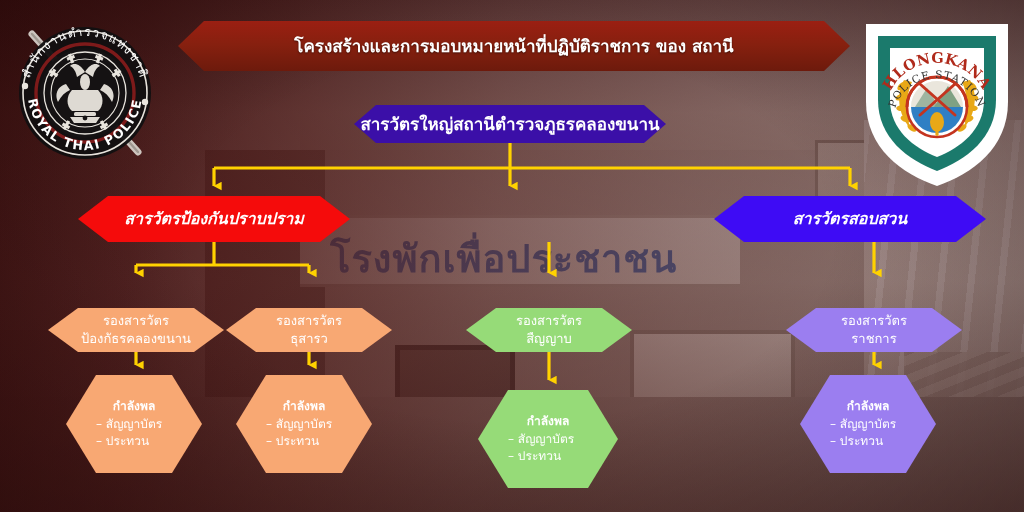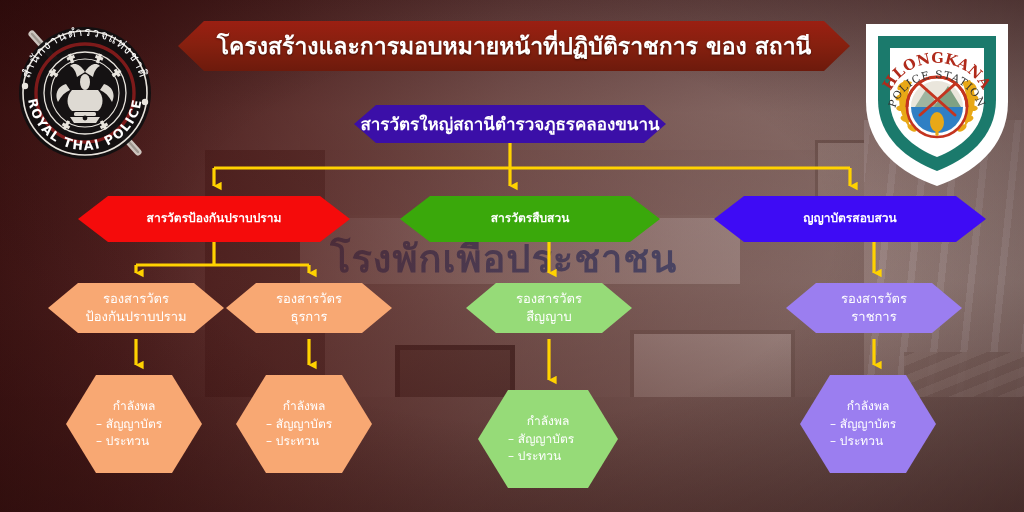--- a/index.html
+++ b/index.html
@@ -113,21 +113,21 @@
 
   
   .title-banner {
     position:absolute; left:178px; top:21px; width:672px; height:50px;
     background:linear-gradient(180deg,#9b1f12 0%,#86200f 48%,#6d1a0c 100%);
     clip-path:polygon(0 50%,26px 0,calc(100% - 26px) 0,100% 50%,calc(100% - 26px) 100%,26px 100%);
     display:flex; align-items:center; justify-content:center;
     box-shadow:0 2px 7px rgba(0,0,0,.45);
   }
   .title-banner span {
-    color:#ffffff; font-size:23px; font-weight:bold; line-height:1;
+    color:#ffffff; font-size:17px; font-weight:bold; line-height:1;
     white-space:nowrap; text-shadow:0 1px 2px rgba(0,0,0,.5);
   }
 
   
   .node {
     position:absolute;
     display:flex; flex-direction:column;
     align-items:center; justify-content:center;
     color:#ffffff;
     line-height:1.42;
@@ -136,39 +136,39 @@
   .node span { display:block; white-space:nowrap; }
 
   
   .n-chief {
     left:354px; top:105px; width:312px; height:38px;
     background:#3b0fa8; font-size:17px; font-weight:bold;
     clip-path:polygon(0 50%,22px 0,calc(100% - 22px) 0,100% 50%,calc(100% - 22px) 100%,22px 100%);
   }
 
   
-  .n-l2 { height:46px; font-size:12px; font-weight:bold; }
+  .n-l2 { height:46px; font-size:16px; font-weight:bold;font-style:italic; }
   .n-prevent  { left:78px;  top:196px; width:272px; background:#f50b0b; }
   .n-investig { left:400px; top:196px; width:260px; background:#3aa80b; }
   .n-inquiry  { left:714px; top:196px; width:272px; background:#3e0bf5; }
 
   
-  .n-l3 { height:50px; font-size:13px; }
+  .n-l3 { height:44px; font-size:13px;margin-top:25px; }
   .n-dep-prevent { left:48px;  top:283px; width:176px; background:#f8a873; }
   .n-dep-admin   { left:226px; top:283px; width:166px; background:#f8a873; }
   .n-dep-invest  { left:466px; top:283px; width:166px; background:#96db78; }
   .n-dep-inquiry { left:786px; top:283px; width:176px; background:#9b7ef0; }
 
   
   .n-l4 { height:98px; font-size:12px; }
   .n-force-1 { left:66px;  top:375px; width:136px; background:#f8a873; }
   .n-force-2 { left:236px; top:375px; width:136px; background:#f8a873; }
   .n-force-3 { left:478px; top:390px; width:140px; background:#96db78; }
   .n-force-4 { left:800px; top:375px; width:136px; background:#9b7ef0; }
-  .n-l4 .hd  { font-weight:normal; margin-bottom:1px; }
+  .n-l4 .hd  { font-weight:bold; margin-bottom:1px; }
   .n-l4 .bul { align-self:flex-start; padding-left:30px; }
 
   
   .logo-left { position:absolute; left:10px; top:18px; width:150px; height:150px; }
 
   
   .logo-right { position:absolute; left:860px; top:14px; width:154px; height:172px; }
 </style>
 </head>
 <body>
@@ -356,34 +356,31 @@
     </text>
   </svg>
 
   <div class="node n-chief">
     <span>สารวัตรใหญ่สถานีตำรวจภูธรคลองขนาน</span>
   </div>
 
   <div class="node n-l2 n-prevent">
     <span>สารวัตรป้องกันปราบปราม</span>
   </div>
-  <div class="node n-l2 n-investig">
-    <span>สารวัตรสืบสวน</span>
-  </div>
   <div class="node n-l2 n-inquiry">
-    <span>ญญาบัตรสอบสวน</span>
+    <span>สารวัตรสอบสวน</span>
   </div>
 
   <div class="node n-l3 n-dep-prevent">
     <span>รองสารวัตร</span>
-    <span>ป้องกันปราบปราม</span>
+    <span>ป้องกัธรคลองขนาน</span>
   </div>
   <div class="node n-l3 n-dep-admin">
     <span>รองสารวัตร</span>
-    <span>ธุรการ</span>
+    <span>ธุสารว</span>
   </div>
   <div class="node n-l3 n-dep-invest">
     <span>รองสารวัตร</span>
     <span>สืญญาบ</span>
   </div>
   <div class="node n-l3 n-dep-inquiry">
     <span>รองสารวัตร</span>
     <span>ราชการ</span>
   </div>
 

